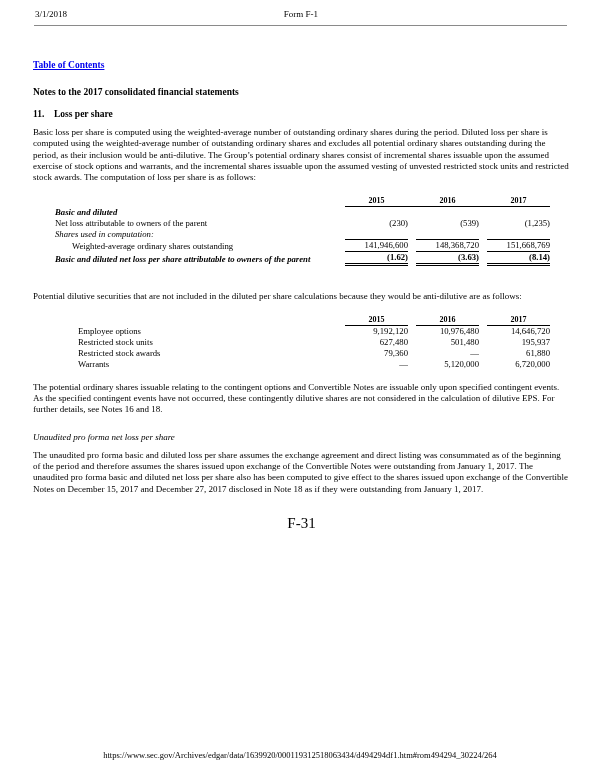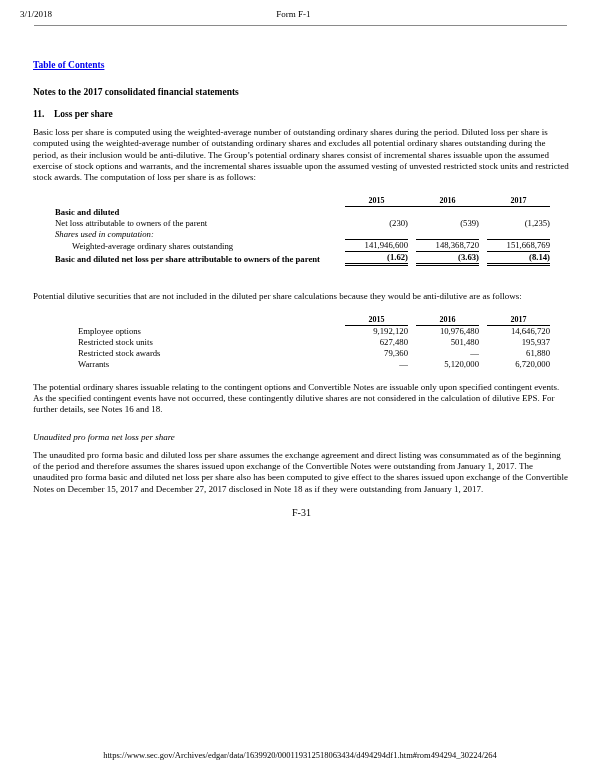--- a/index.html
+++ b/index.html
@@ -10,21 +10,21 @@
     color: #000;
   }
   .page {
     position: relative;
     width: 600px; height: 776px;
     background: #fff;
     overflow: hidden;
   }
   
   .print-header {
-    position: absolute; top: 9px; left: 20px; right: 33px;
+    position: absolute; top: 9px; left: 35px; right: 33px;
     font-size: 9px; line-height: 11px;
   }
   .print-header .ph-date { position: absolute; left: 0; top: 0; }
   .print-header .ph-title { display: block; text-align: center; }
   .header-rule {
     position: absolute; top: 25px; left: 34px; right: 33px;
     border-top: 1px solid #8a8a8a; height: 0;
   }
   .print-footer {
     position: absolute; top: 750px; left: 33px; right: 33px;
@@ -47,42 +47,42 @@
     display: flex;
   }
   .item-heading .num { width: 21px; }
   p.body-text {
     font-size: 9px; line-height: 11.3px; margin-top: 8px;
     text-align: left;
   }
   .subsection-heading {
     font-style: italic; font-size: 9px; margin-top: 16px;
   }
-  .page-number { text-align: center; font-size: 10px; margin-top: 12px; }
+  .page-number { text-align: center; font-size: 15px; margin-top: 20px; }
   
   table.fin { border-collapse: collapse; font-size: 8.7px; }
   table.fin td { padding: 0; vertical-align: bottom; line-height: 11px; }
   table.fin td.num { text-align: right; white-space: nowrap; }
   table.fin td.sp { width: 8px; }
   table.fin td.yr {
     text-align: center; font-weight: bold; font-size: 8px; line-height: 10px;
     white-space: nowrap;
   }
   
   table.t1 { margin: 13px 0 0 22px; }
   table.t1 col.lblcol { width: 290px; }
   table.t1 col.numcol { width: 63px; }
   table.t1 tr.yearrow td.yr, table.t1 tr.yearrow td.sp { border-bottom: 1px solid #000; }
   table.t1 td.unitnote {
     text-align: center; font-weight: bold; font-size: 7.6px; line-height: 9.5px;
     border-bottom: 1px solid #000; white-space: nowrap;
   }
   table.t1 tr.shares td.num { border-top: 1px solid #000; border-bottom: 1px solid #000; }
   table.t1 tr.pershare td.num { border-bottom: 3px double #000; font-weight: bold; }
-  td.lbl-bold { font-weight: bold; }
+  td.lbl-bold { font-weight: bold; font-style: italic; }
   td.lbl-italic { font-style: italic; }
   td.lbl-indent { padding-left: 17px !important; }
   
   table.t2 { margin: 12px 0 0 45px; }
   table.t2 col.lblcol { width: 267px; }
   table.t2 col.numcol { width: 63px; }
   table.t2 tr.yearrow td.yr { border-bottom: 1px solid #000; }
 </style>
 </head>
 <body>

